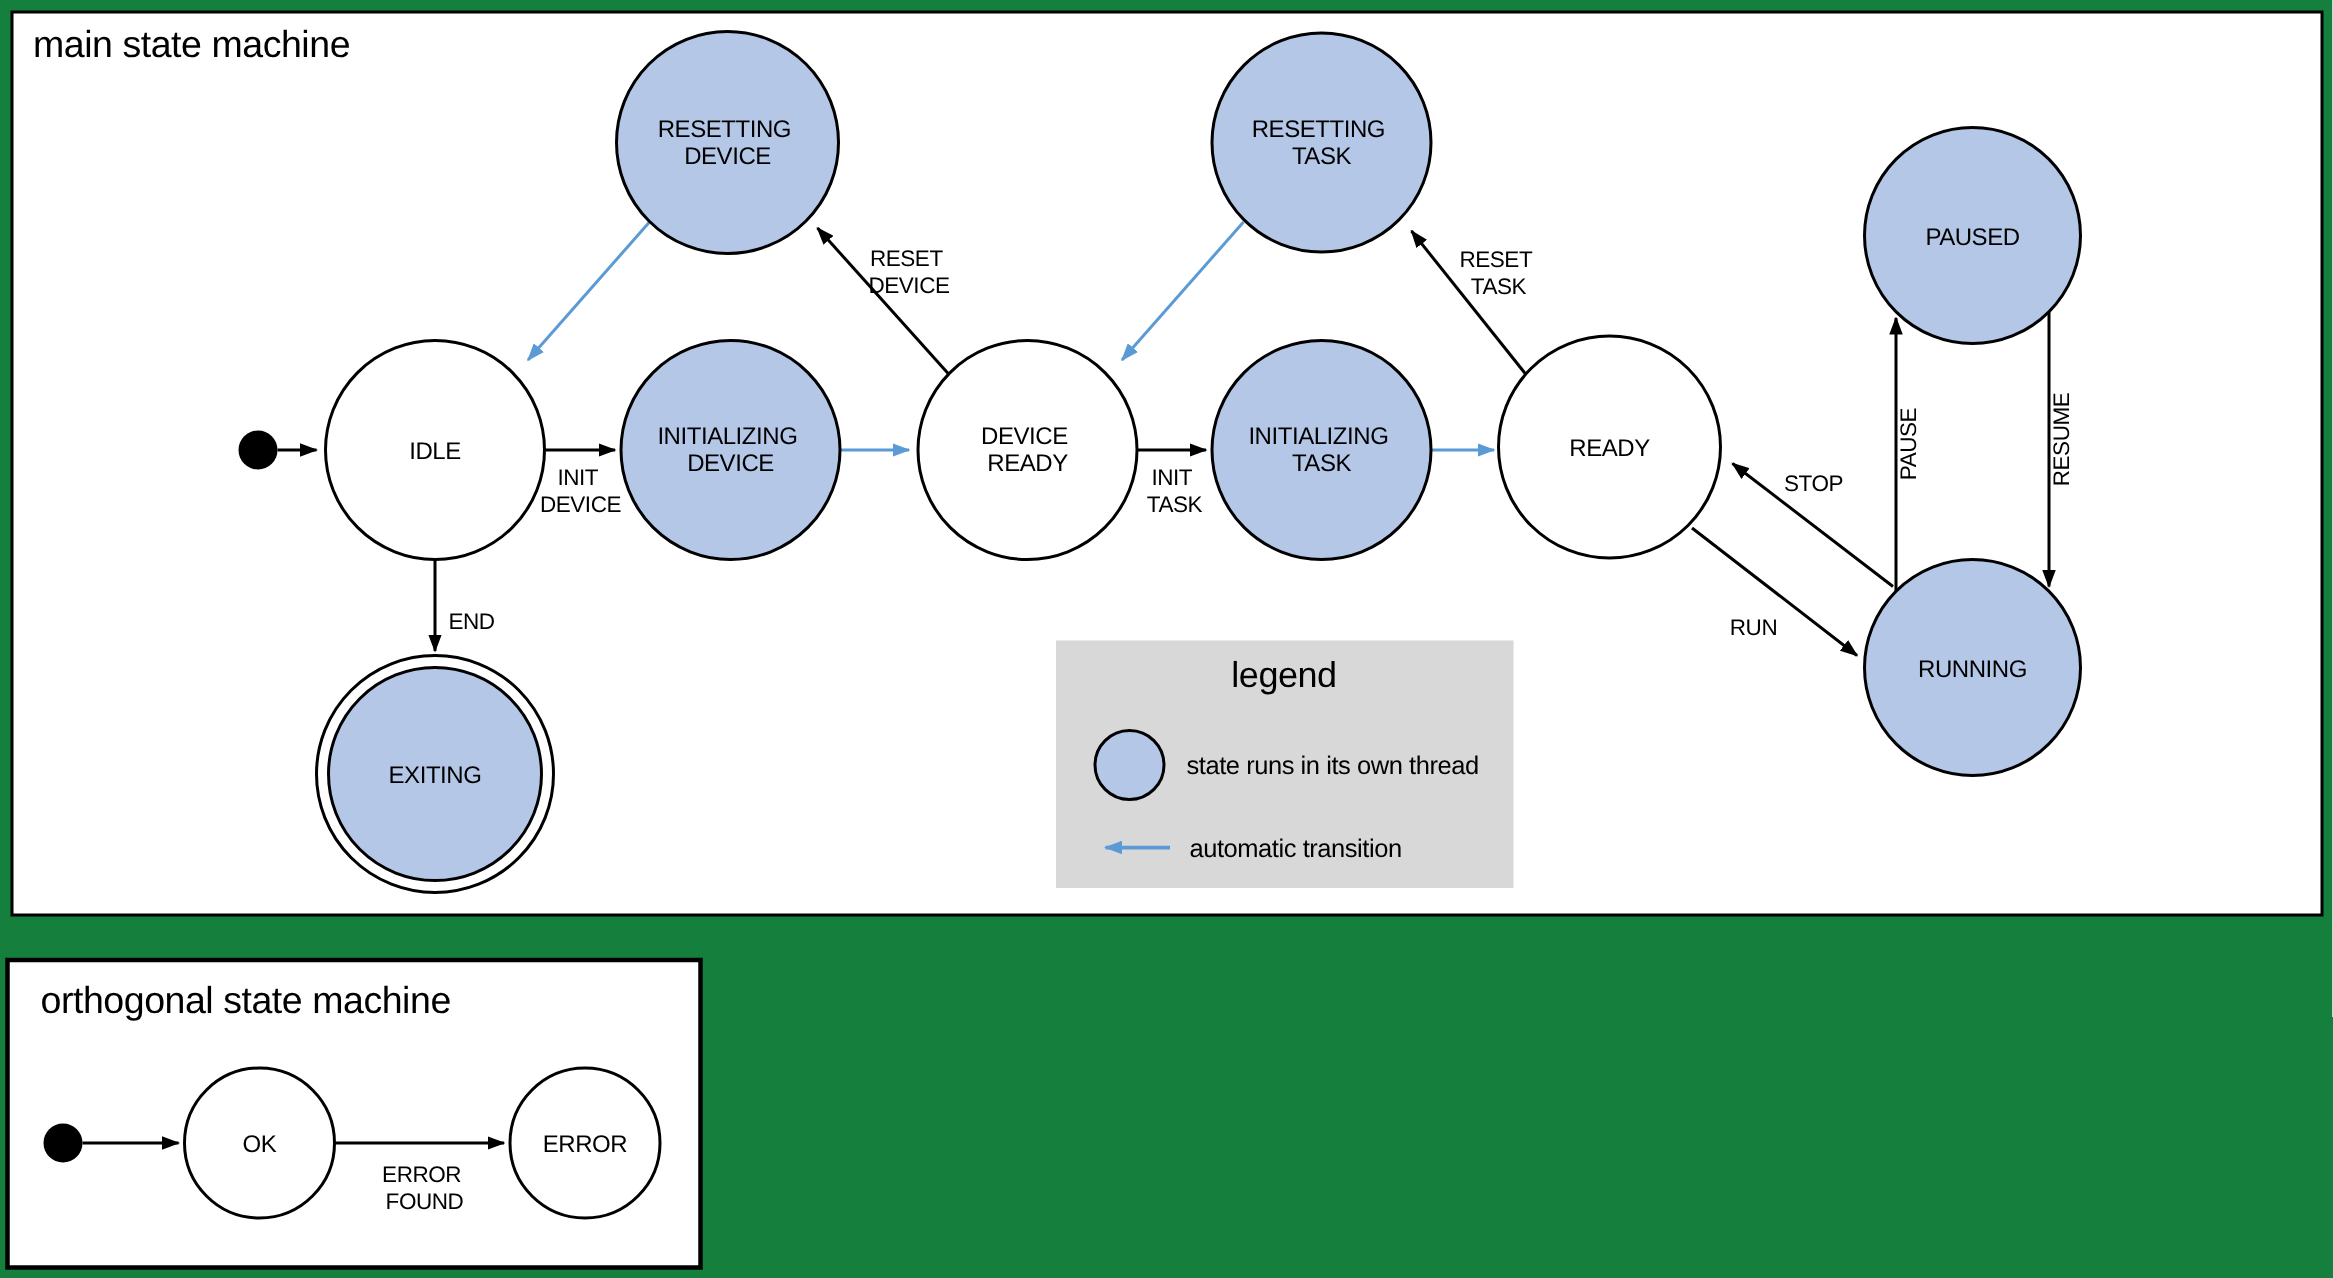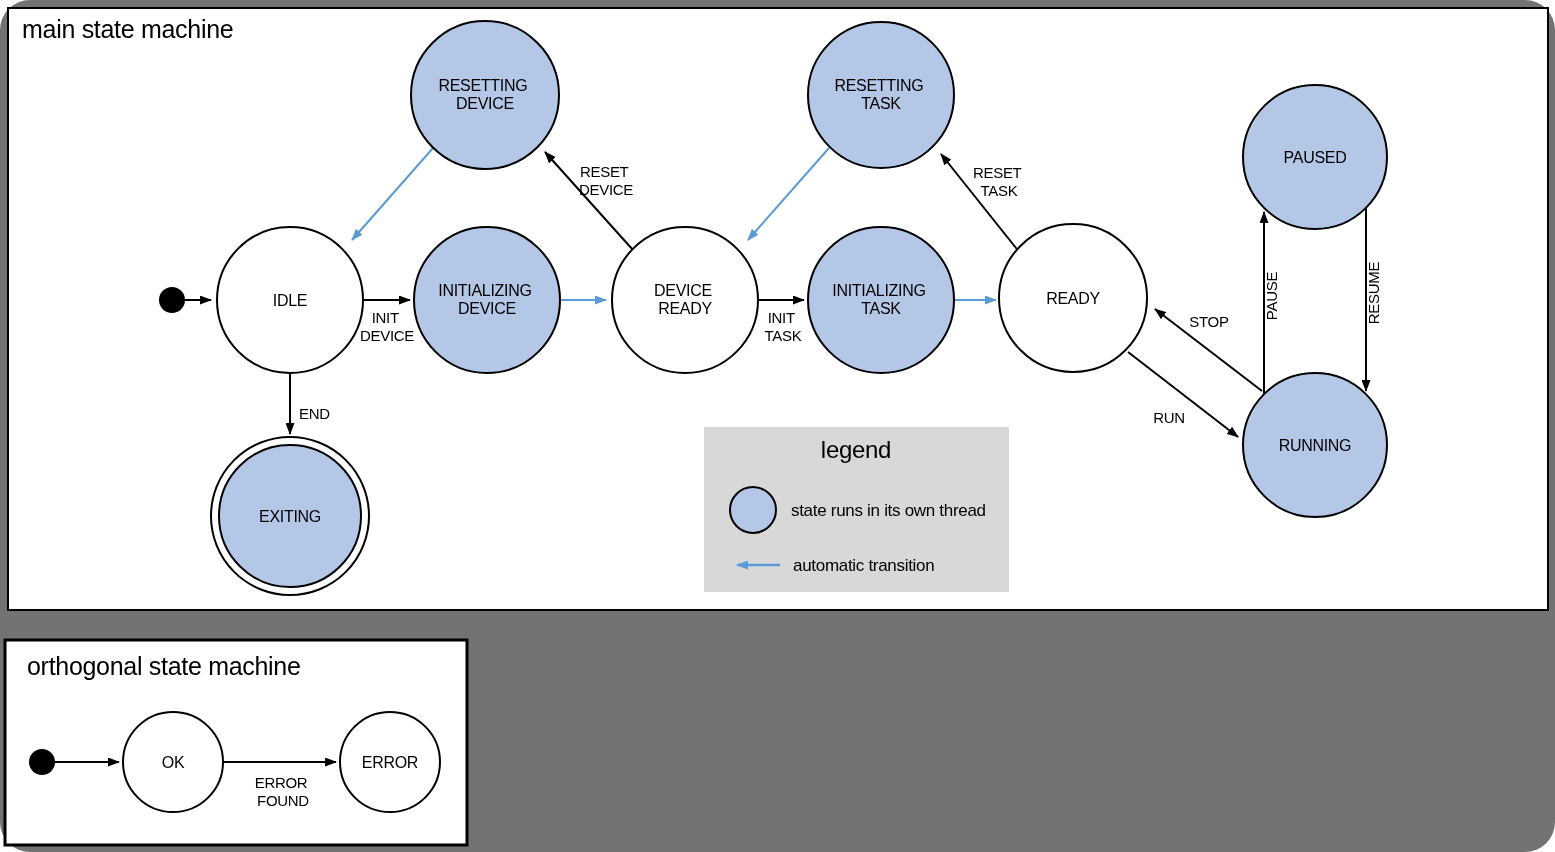--- a/index.html
+++ b/index.html
@@ -1,16 +1,16 @@
 <!DOCTYPE html>
 <html><head>
 <meta charset="utf-8">
 <style>
   html, body { margin: 0; padding: 0; background: #ffffff; }
-  .canvas { position: relative; width: 1555px; height: 852px; background: #737373; border-radius: 30px; }
+  .canvas { position: relative; width: 1555px; height: 852px; background: #15803d; }
   svg { display: block; }
   text, tspan {
     font-family: "Liberation Sans", sans-serif;
     fill: #000000;
     letter-spacing: -0.3px;
   }
   .box-title   { font-size: 25px; text-anchor: start; }
   .state-label { font-size: 16px; text-anchor: middle; }
   .trans-label { font-size: 15px; text-anchor: middle; }
   .trans-label-start { font-size: 15px; text-anchor: start; }

